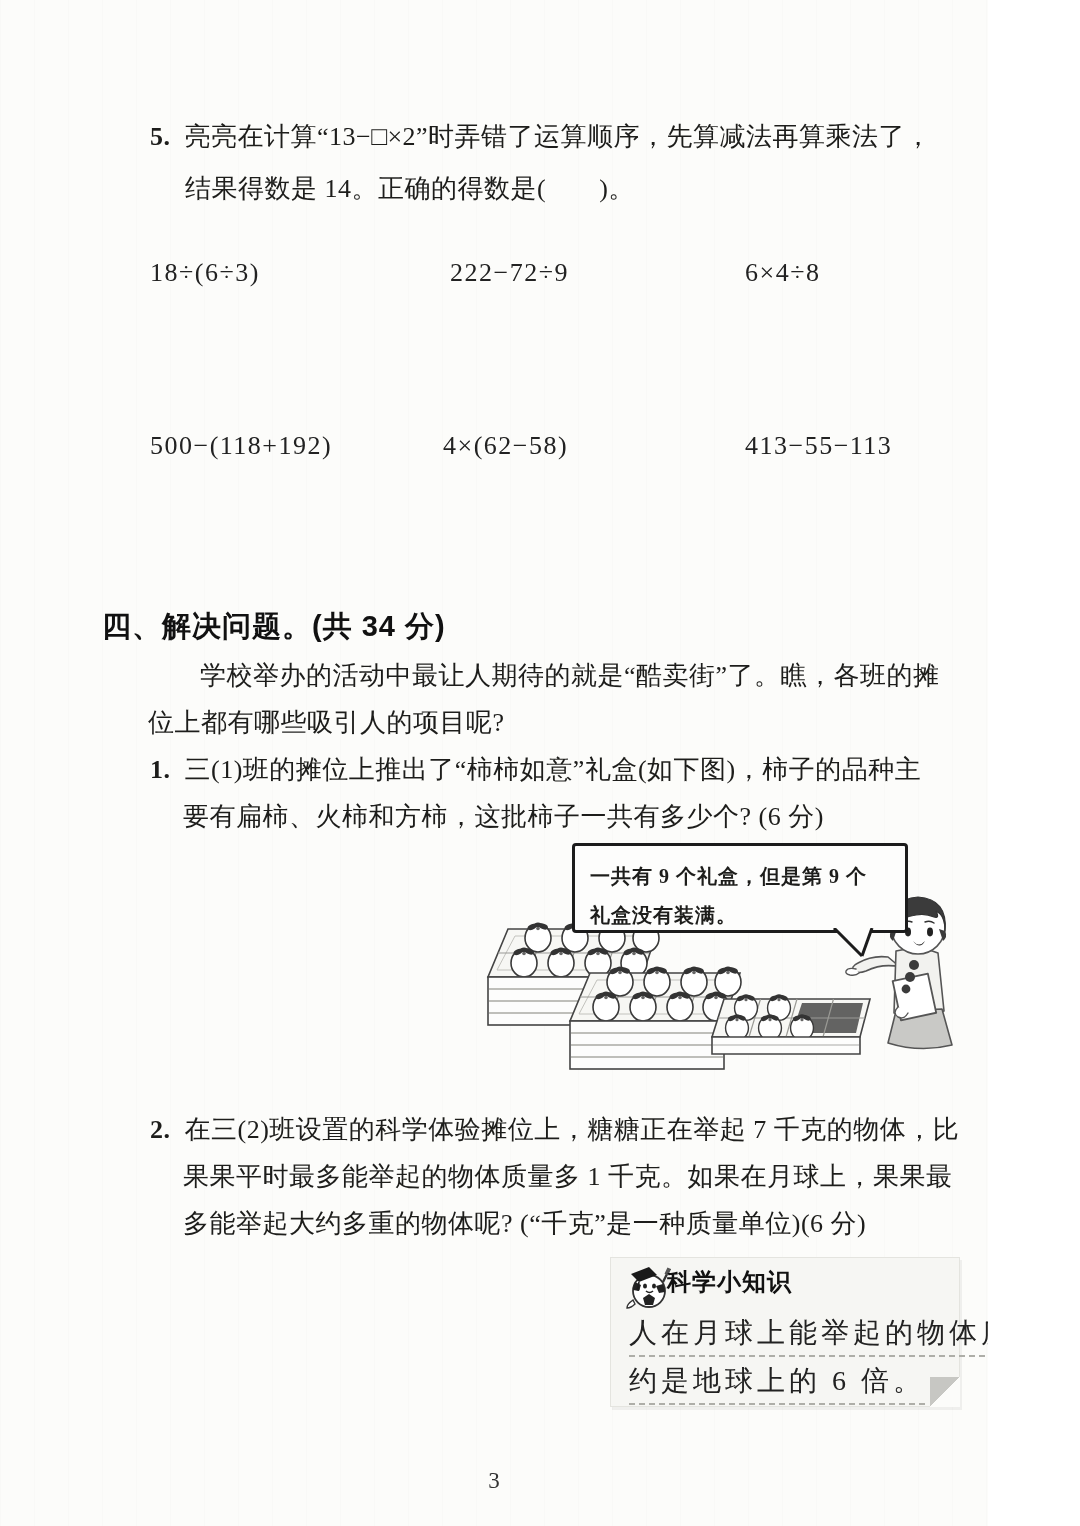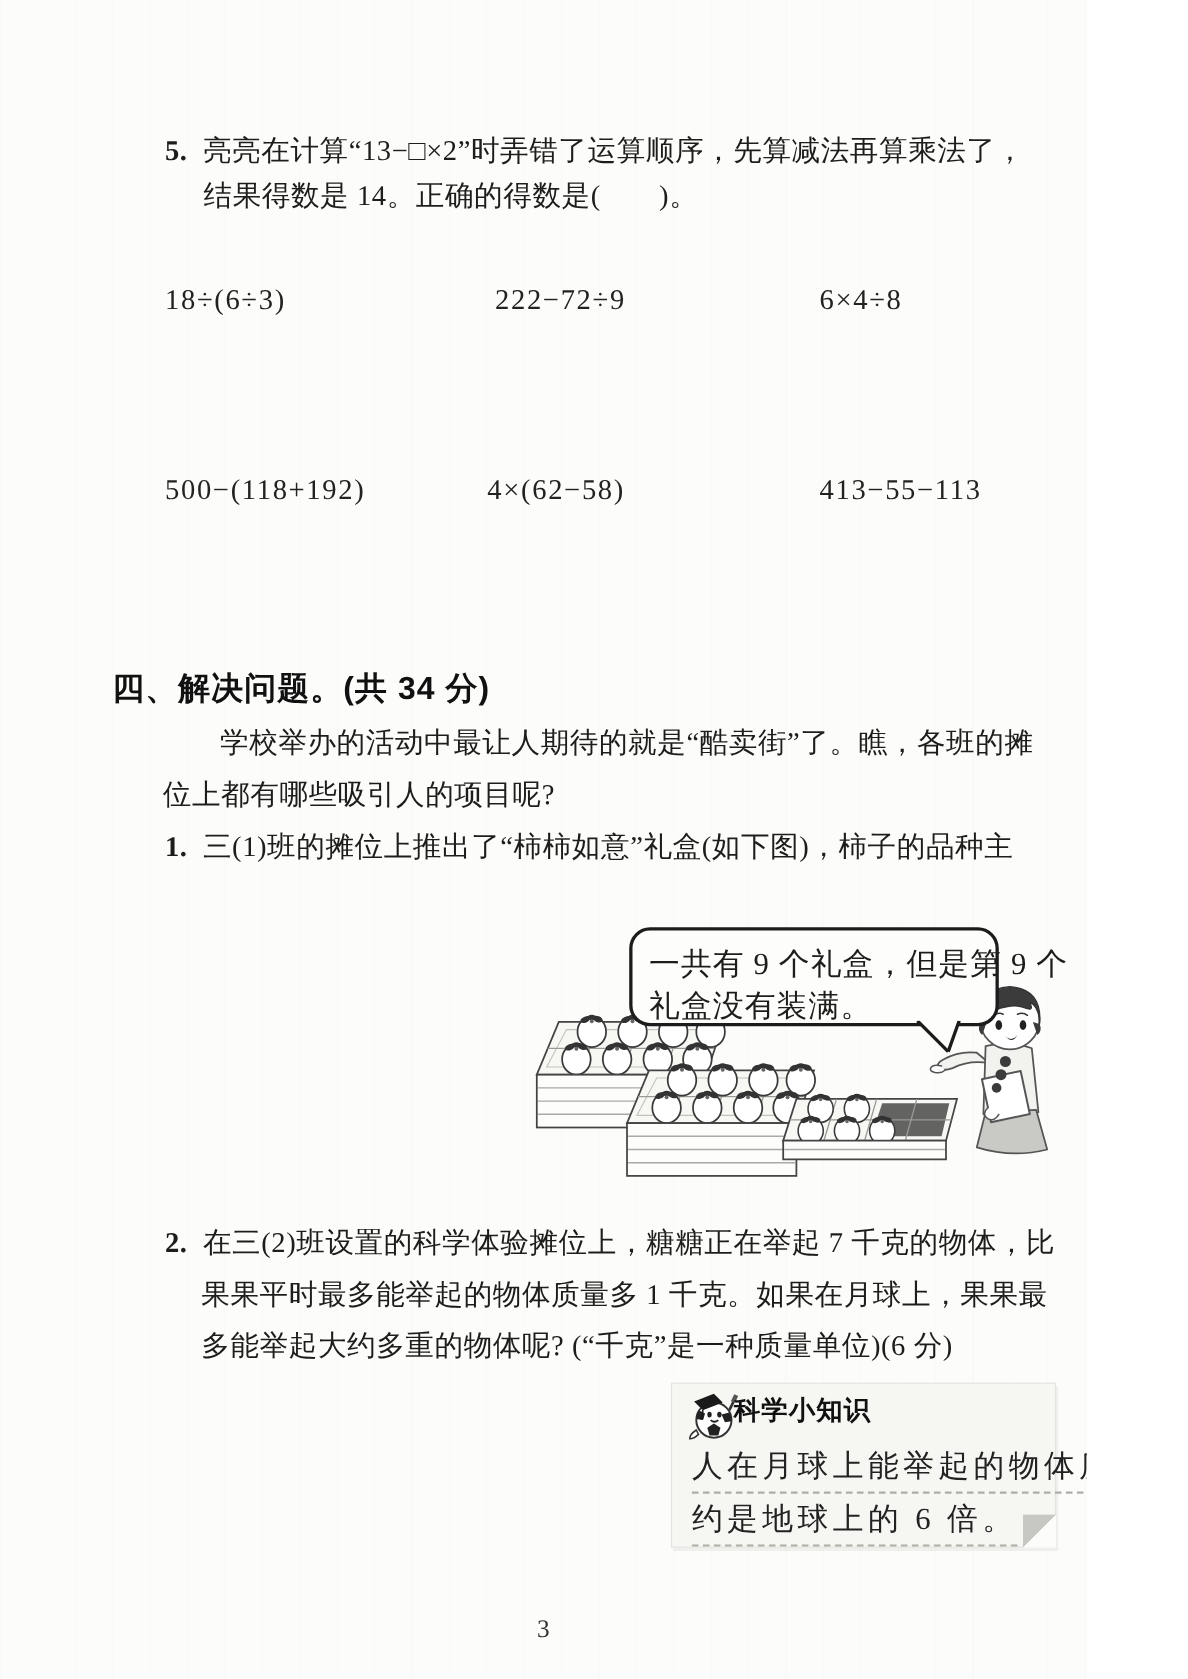--- a/index.html
+++ b/index.html
@@ -14,23 +14,23 @@
   .tline{position:absolute;white-space:nowrap;font-size:26px;line-height:34px;letter-spacing:.5px;}
   .qnum{font-weight:bold;font-family:"Liberation Serif","DejaVu Serif",serif;padding-right:14px;}
   .sechead{
     position:absolute;white-space:nowrap;
     font-family:"Liberation Sans","DejaVu Sans",sans-serif;
     font-weight:800;font-size:29px;line-height:36px;color:#111;letter-spacing:1px;
   }
   .expr{position:absolute;white-space:nowrap;font-size:26px;letter-spacing:1.5px;color:#222;}
   .bubble{
     position:absolute;left:572px;top:843px;width:300px;height:62px;
-    border:3px solid #1c1c1c;border-radius:19px;background:#fdfdfc;
-    padding:11px 15px;font-size:28px;line-height:39px;letter-spacing:1px;
-    white-space:nowrap;z-index:2;
+    border:3px solid #1c1c1c;border-radius:4px;background:#fdfdfc;
+    padding:11px 15px;font-size:20px;line-height:39px;letter-spacing:1px;
+    white-space:nowrap;z-index:2;font-weight:bold;
   }
   .bubble-tail{position:absolute;left:828px;top:928px;z-index:3;}
   .illus{position:absolute;left:468px;top:885px;z-index:1;}
   .science-box{
     position:absolute;left:610px;top:1257px;width:348px;height:148px;
     background:#f6f6f3;border:1px solid #e4e4df;
     box-shadow:2px 3px 0 rgba(0,0,0,0.05);
   }
   .science-head{position:absolute;left:14px;top:6px;height:48px;}
   .science-title{
@@ -49,41 +49,42 @@
   .page-num{position:absolute;left:0;top:1468px;width:100%;text-align:center;font-size:23px;color:#333;}
 </style>
 </head>
 <body>
 
 <div class="page">
 
   <div class="tline" style="left:150px;top:120px;">
     <span class="qnum">5.</span><span>亮亮在计算“13−□×2”时弄错了运算顺序，先算减法再算乘法了，</span>
   </div>
-  <div class="tline" style="left:185px;top:161px;text-align:center;">
+  <div class="tline" style="left:185px;top:172px;text-align:center;">
     <span>结果得数是 14。正确的得数是(　　)。</span>
   </div>
 
 
   <div class="expr" style="left:150px;top:258px;">18÷(6÷3)</div>
   <div class="expr" style="left:450px;top:258px;">222−72÷9</div>
   <div class="expr" style="left:745px;top:258px;">6×4÷8</div>
 
   <div class="expr" style="left:150px;top:431px;">500−(118+192)</div>
   <div class="expr" style="left:443px;top:431px;">4×(62−58)</div>
   <div class="expr" style="left:745px;top:431px;">413−55−113</div>
 
   <div class="sechead" style="left:102px;top:608px;">四、解决问题。(共 34 分)</div>
 
   <div class="tline" style="left:148px;top:706px;">位上都有哪些吸引人的项目呢?</div>
   <div class="tline" style="left:200px;top:659px;">学校举办的活动中最让人期待的就是“酷卖街”了。瞧，各班的摊</div>
 
   <div class="tline" style="left:150px;top:753px;">
     <span class="qnum">1.</span><span>三(1)班的摊位上推出了“柿柿如意”礼盒(如下图)，柿子的品种主</span>
   </div>
+  <div class="tline" style="left:183px;top:800px;">要有扁柿、火柿和方柿，这批柿子一共有多少个? (6 分)</div>
 
   <div class="bubble">
     <div>一共有 9 个礼盒，但是第 9 个</div>
     <div>礼盒没有装满。</div>
   </div>
   <svg class="bubble-tail" width="50" height="32">
     <polygon points="6,0 44,0 34,28" fill="#fdfdfc"></polygon>
     <path d="M6,0 L34,28" stroke="#1c1c1c" stroke-width="3" fill="none"></path>
     <path d="M44,0 L34,28" stroke="#1c1c1c" stroke-width="3" fill="none"></path>
   </svg>

